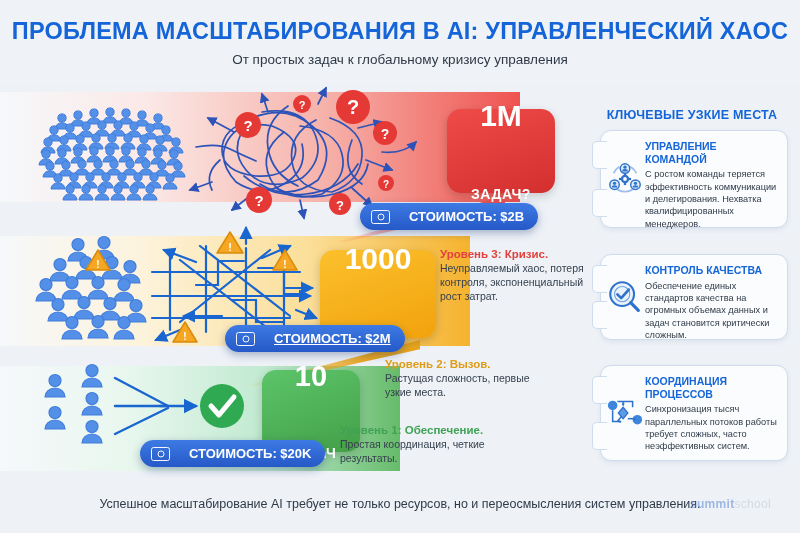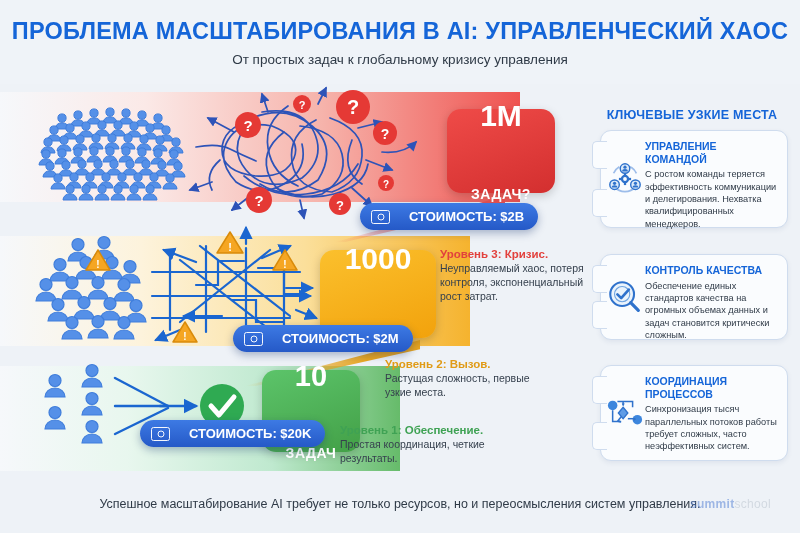--- a/index.html
+++ b/index.html
@@ -57,22 +57,22 @@
     background:linear-gradient(160deg,#5cc46a,#43a047);}
   .res3 .big{font-size:29px;} .res3 .small{font-size:14px;margin-top:6px;}
 
   
   .badge{position:absolute;display:flex;align-items:center;gap:19px;
     background:linear-gradient(180deg,#3d7ae4,#2559c7);
     color:#fff;border-radius:16px;padding:6px 14px 6px 11px;
     font-size:13px;font-weight:bold;white-space:nowrap;
     box-shadow:0 3px 8px rgba(20,50,110,.35);}
   .b1{left:360px;top:203px;}
-  .b2{left:233px;top:325px;}
-  .b3{left:140px;top:420px;justify-content:space-between;}
+  .b2{left:225px;top:325px;text-decoration:underline;}
+  .b3{left:140px;top:440px;justify-content:space-between;}
   .money{width:17px;height:12px;border:1.6px solid #fff;border-radius:2.5px;
     position:relative;flex:none;opacity:.95;}
   .money:after{content:"";position:absolute;left:50%;top:50%;width:5px;height:5px;
     transform:translate(-50%,-50%);border:1.5px solid #fff;border-radius:50%;}
 
   
   .lvl{position:absolute;width:160px;}
   .lvl .h{font-size:11.5px;font-weight:bold;margin-bottom:2px;}
   .lvl .d{font-size:10.5px;color:#36414e;line-height:1.33;}
   .lvl3{left:440px;top:248px;} .lvl3 .h{color:#e2413d;}

